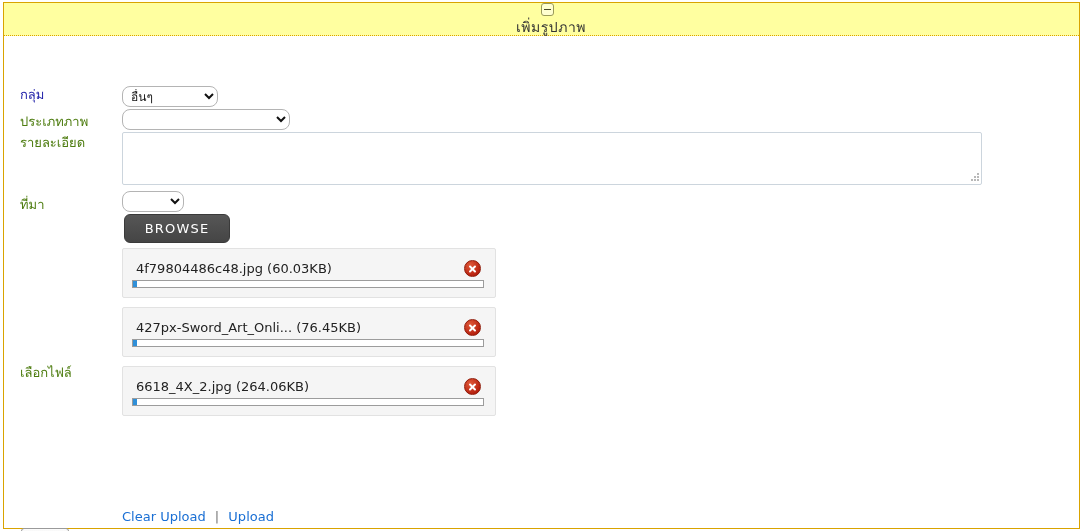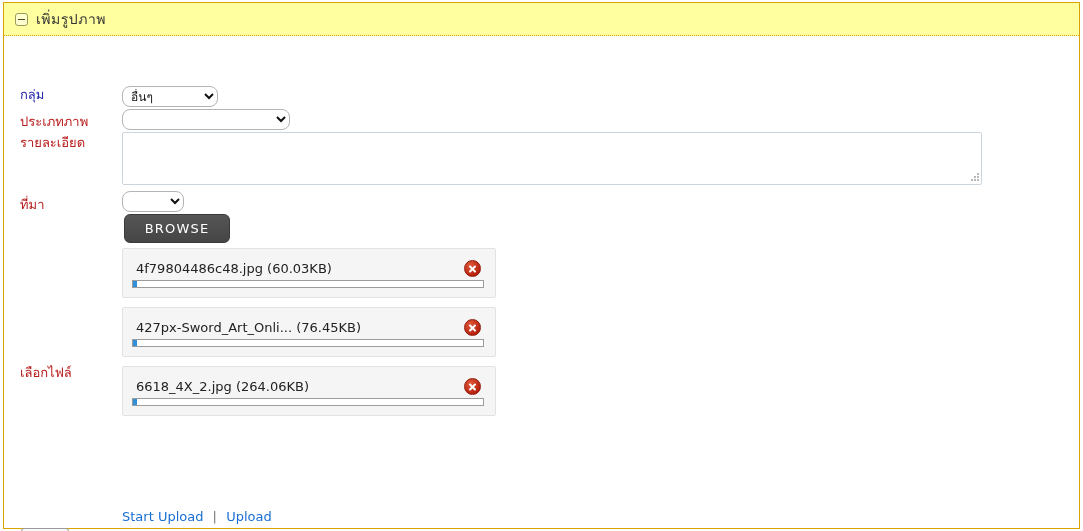--- a/index.html
+++ b/index.html
@@ -26,20 +26,21 @@
 
   
   #panel-header {
     position: relative;
     height: 33px;
     background: #ffffa0;
     border-bottom: 1px dotted #d9a300;
     display: flex;
     align-items: center;
     padding-left: 11px;
+    flex-direction: column;
   }
   #collapse-icon {
     width: 13px; height: 13px;
     border: 1px solid #9a9a5a;
     border-radius: 3px;
     background: #ffffd0;
     position: relative;
     flex: 0 0 auto;
     cursor: pointer;
   }
@@ -59,21 +60,21 @@
 
   
   #form-body {
     position: relative;
     height: 492px;
   }
   .label {
     position: absolute;
     left: 16px;
     font-size: 13px;
-    color: #b91c1c;
+    color: #4d7c0f;
     white-space: nowrap;
   }
   .label.link-label { color: #1f1fa8; }
 
   
   select {
     position: absolute;
     font-family: "DejaVu Sans", "Liberation Sans", sans-serif;
     font-size: 12px;
     color: #111111;
@@ -273,21 +274,21 @@
         <span class="file-name">6618_4X_2.jpg (264.06KB)</span>
         <span class="delete-icon"></span>
         <div class="progress-track">
           <div class="progress-fill" style="width:1%"></div>
         </div>
       </div>
 
     </div>
 
     <div id="upload-actions">
-      <a>Start Upload</a>
+      <a>Clear Upload</a>
       <span class="sep">|</span>
       <a>Upload</a>
     </div>
 
     <button id="save-button">บันทึก</button>
 
   </div>
 </div>
 
 </body></html>

